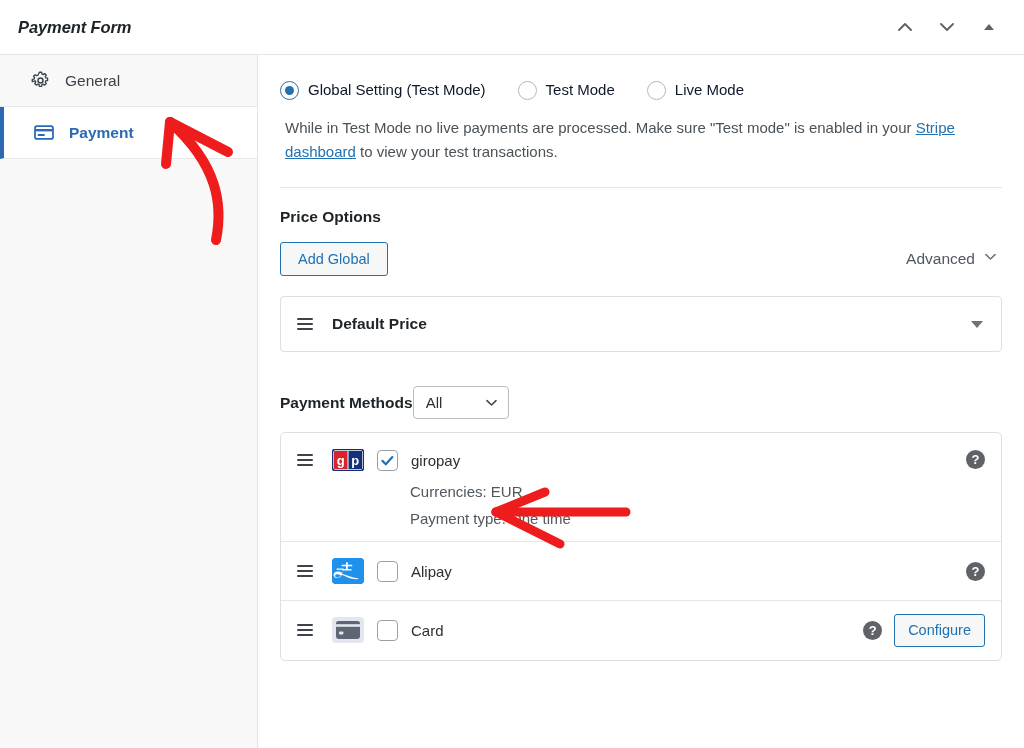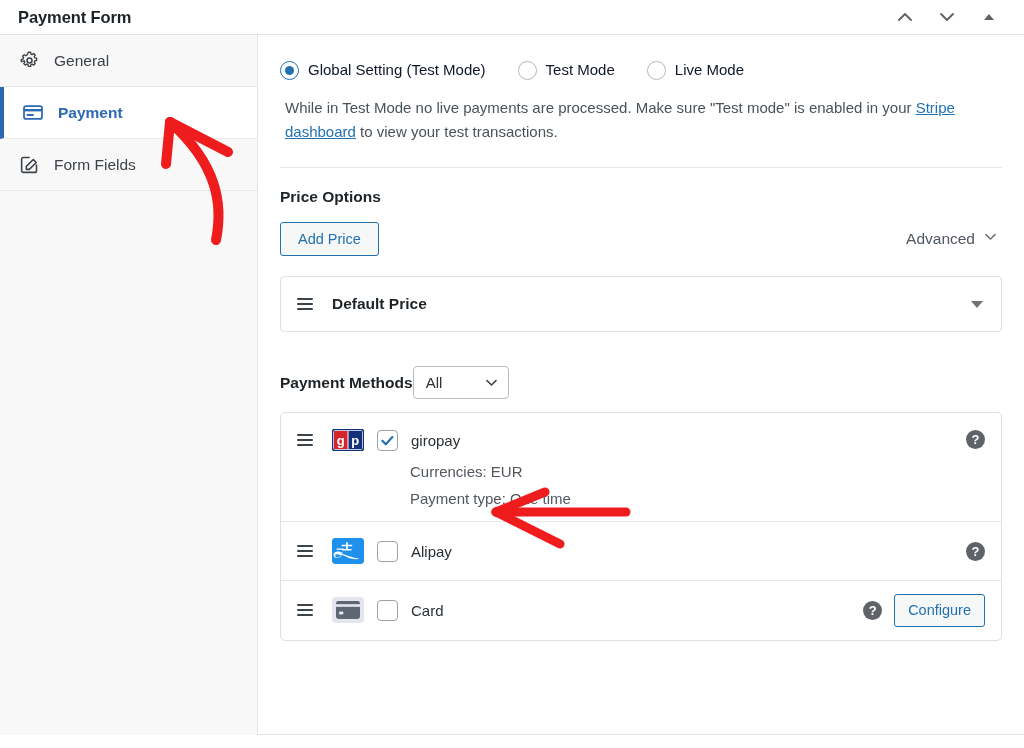--- a/index.html
+++ b/index.html
@@ -11,27 +11,28 @@
     height: 748px;
     background: #ffffff;
     font-family: "Liberation Sans", sans-serif;
     color: #1d2327;
     overflow: hidden;
     position: relative;
   }
 
   
   .titlebar {
-    height: 35px;
+    height: 55px;
     border-bottom: 1px solid #e2e4e7;
     display: flex;
     align-items: center;
     padding: 0 14px 0 18px;
     box-sizing: border-box;
     background: #ffffff;
+    font-style: italic;
   }
   .titlebar-title {
     font-size: 16.5px;
     font-weight: bold;
     color: #1d2327;
     letter-spacing: -0.1px;
   }
   .titlebar-actions {
     margin-left: auto;
     display: flex;
@@ -60,21 +61,21 @@
     min-width: 258px;
     background: #f8f8f8;
     border-right: 1px solid #e2e4e7;
     box-sizing: border-box;
   }
   .side-item {
     height: 52px;
     display: flex;
     align-items: center;
     gap: 14px;
-    padding-left: 18px;
+    padding-left: 29px;
     box-sizing: border-box;
     border-bottom: 1px solid #e7e7e8;
     font-size: 15.5px;
     color: #3c434a;
     cursor: pointer;
     position: relative;
   }
   .side-item.active {
     background: #ffffff;
     color: #2c69b3;
@@ -412,29 +413,20 @@
       <span class="side-icon">
         <svg width="23" height="23" viewBox="0 0 24 24" aria-hidden="true">
           <rect x="2.2" y="5" width="19.6" height="14" rx="2.2" fill="none" stroke="#2c69b3" stroke-width="1.9"></rect>
           <rect x="2.2" y="8.2" width="19.6" height="2.6" fill="#2c69b3"></rect>
           <rect x="5" y="13.6" width="8" height="2.1" rx="1" fill="#2c69b3"></rect>
         </svg>
       </span>
       <span>Payment</span>
     </div>
 
-    <div class="side-item">
-      <span class="side-icon">
-        <svg width="21" height="21" viewBox="0 0 24 24" aria-hidden="true">
-          <path d="M20 12.6V19a2 2 0 0 1-2 2H5a2 2 0 0 1-2-2V6a2 2 0 0 1 2-2h6.6" fill="none" stroke="#3c434a" stroke-width="1.8" stroke-linecap="round"></path>
-          <path d="M8.4 14.2l7.9-7.9 3.4 3.4-7.9 7.9H8.4v-3.4Z" fill="none" stroke="#3c434a" stroke-width="1.8" stroke-linejoin="round"></path>
-        </svg>
-      </span>
-      <span>Form Fields</span>
-    </div>
   </div>
 
   <div class="main">
 
 
     <div class="radio-row">
       <label class="radio-opt">
         <span class="radio checked"></span>
         <span>Global Setting (Test Mode)</span>
       </label>
@@ -448,21 +440,21 @@
       </label>
     </div>
 
     <p class="desc"><span>While in Test Mode no live payments are processed. Make sure "Test mode" is enabled in your </span><a href="#">Stripe dashboard</a><span> to view your test transactions.</span></p>
 
     <div class="divider"></div>
 
     <h2 class="section-title">Price Options</h2>
 
     <div class="btnrow">
-      <button class="btn-secondary">Add Price</button>
+      <button class="btn-secondary">Add Global</button>
       <div class="advanced-toggle">
         <span>Advanced</span>
         <span>
           <svg width="15" height="15" viewBox="0 0 16 16" aria-hidden="true">
               <path d="M3.2 6 L8 10.6 L12.8 6" fill="none" stroke="#6c737a" stroke-width="1.6" stroke-linecap="round" stroke-linejoin="round"></path>
             </svg>
         </span>
       </div>
     </div>
 

